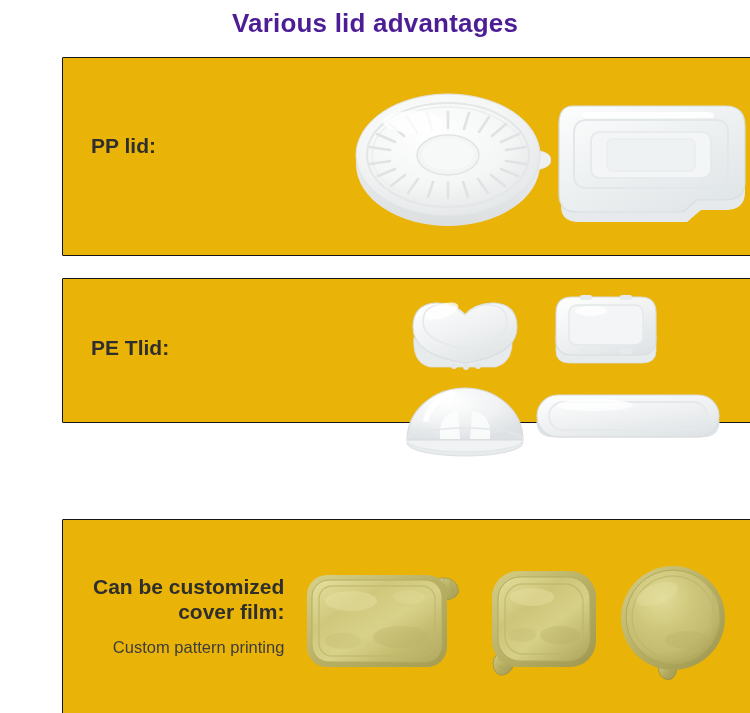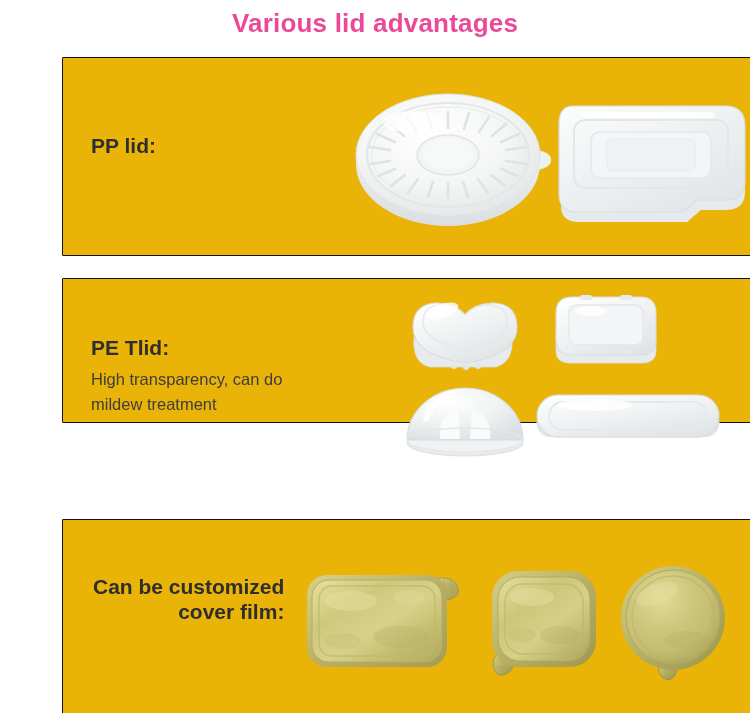--- a/index.html
+++ b/index.html
@@ -18,21 +18,21 @@
 
   
   .page-title {
     position: absolute;
     top: 8px;
     left: 0;
     width: 750px;
     text-align: center;
     font-size: 26px;
     font-weight: bold;
-    color: #ec4899;
+    color: #4c1d95;
     letter-spacing: 0.2px;
   }
 
   
   .panel {
     position: absolute;
     left: 22px;
     width: 706px;
     box-sizing: border-box;
     border: 1.5px solid #141414;
@@ -174,22 +174,20 @@
 
       <path d="M44 28 h120 q10 0 6 6 h-128 q-6 -6 2 -6 z" fill="#ffffff" opacity="0.85"></path>
     </svg>
   </div>
 </div>
 
 <div class="panel" id="panel-pe">
 
   <div class="panel-text">
     <p class="panel-heading">PE Tlid:</p>
-    <p class="panel-sub">High transparency, can do
-mildew treatment</p>
   </div>
 
   <div class="art" id="art-pe-heart">
     <svg width="130" height="90" viewBox="0 0 130 90">
       <defs>
         <linearGradient id="peHeartG" x1="0.2" y1="0" x2="0.8" y2="1">
           <stop offset="0%" stop-color="#fdfefe"></stop>
           <stop offset="50%" stop-color="#eef0f1"></stop>
           <stop offset="100%" stop-color="#dfe3e4"></stop>
         </linearGradient>
@@ -280,20 +278,21 @@
       <ellipse cx="62" cy="18" rx="38" ry="6" fill="#ffffff" opacity="0.8"></ellipse>
     </svg>
   </div>
 </div>
 
 <div class="panel" id="panel-film">
 
   <div class="panel-text">
     <p class="panel-heading">Can be customized
 cover film:</p>
+    <p class="panel-sub">Custom pattern printing</p>
   </div>
 
   <div class="art" id="art-film-rect">
     <svg width="170" height="110" viewBox="0 0 170 110">
       <defs>
         <linearGradient id="goldRectG" x1="0.05" y1="0.05" x2="0.95" y2="0.95">
           <stop offset="0%" stop-color="#e3dc9a"></stop>
           <stop offset="28%" stop-color="#cfc87c"></stop>
           <stop offset="55%" stop-color="#d8d189"></stop>
           <stop offset="78%" stop-color="#c4bd70"></stop>

